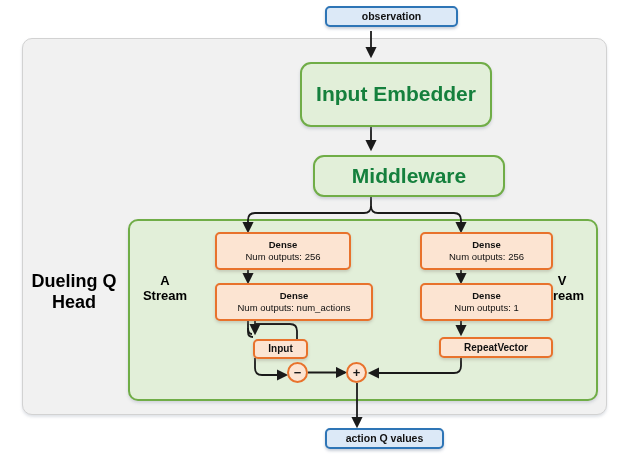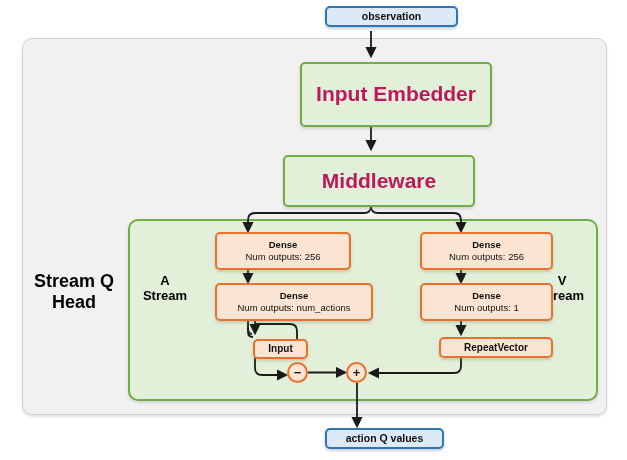--- a/index.html
+++ b/index.html
@@ -67,22 +67,22 @@
     border-radius: 5px;
     color: #111111;
     font-size: 10.5px;
     font-weight: 600;
     box-shadow: 0 2px 3px rgba(120,135,160,0.40);
   }
   
   .green-box {
     background: #e2efd9;
     border: 2px solid #70ad47;
-    border-radius: 5px;
-    color: #be185d;
+    border-radius: 11px;
+    color: #15803d;
     font-size: 21px;
     font-weight: 700;
     box-shadow: 0 2px 3px rgba(140,150,170,0.35);
   }
   
   .orange-box {
     background: #fce4d2;
     border: 2px solid #e8722c;
     border-radius: 5px;
     color: #101010;
@@ -184,26 +184,26 @@
   </svg>
 
   <div class="node io-box" style="left:300px; top:6px; width:133px; height:21px;">
     <span>observation</span>
   </div>
 
   <div class="node green-box" style="left:275px; top:62px; width:192px; height:65px;">
     <span>Input Embedder</span>
   </div>
 
-  <div class="node green-box" style="left:258px; top:155px; width:192px; height:52px;">
+  <div class="node green-box" style="left:288px; top:155px; width:192px; height:42px;">
     <span>Middleware</span>
   </div>
 
   <div class="label label-head" style="left:26px; top:271px; width:96px;">
-    <div>Stream Q</div>
+    <div>Dueling Q</div>
     <div>Head</div>
   </div>
 
   <div class="label label-stream" style="left:139px; top:274px; width:52px;">
     <div>A</div>
     <div>Stream</div>
   </div>
 
   <div class="label label-stream" style="left:535px; top:274px; width:54px;">
     <div>V</div>

